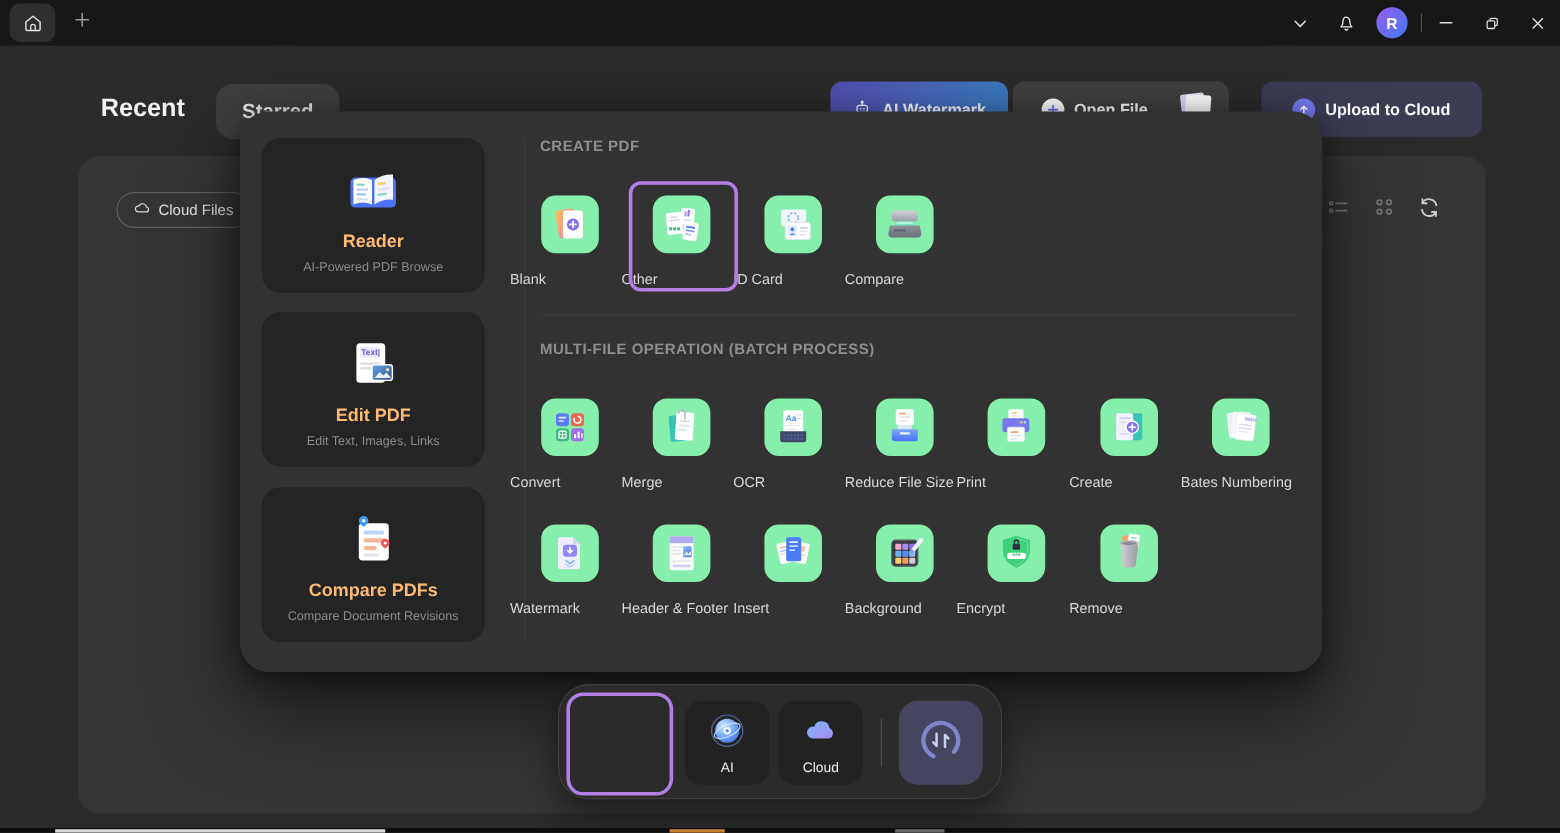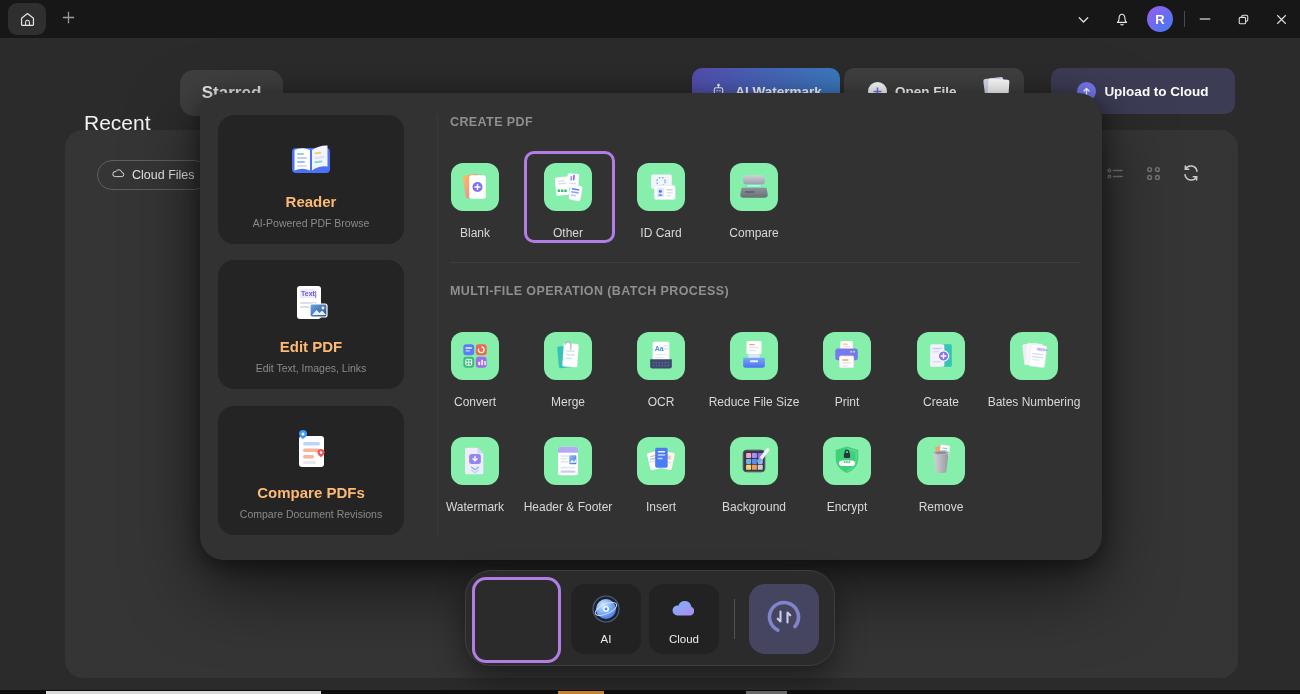--- a/index.html
+++ b/index.html
@@ -9,21 +9,21 @@
 
   
   .titlebar { left:0; top:0; width:1300px; height:38px; background:#171717; z-index:30; }
   .home-tab { left:8px; top:3px; width:38px; height:32px; background:#2f2f2f; border-radius:9px; display:flex; align-items:center; justify-content:center; }
   .new-tab { left:58px; top:9px; width:20px; height:20px; display:flex; align-items:center; justify-content:center; }
   .tb-ico { width:20px; height:20px; display:flex; align-items:center; justify-content:center; }
   .avatar { width:26px; height:26px; border-radius:50%; background:linear-gradient(135deg,#9a5cf0 0%,#3f7bf0 100%); color:#fff; font-size:13px; font-weight:bold; display:flex; align-items:center; justify-content:center; }
   .tb-divider { width:1px; height:16px; background:#4a4a4a; }
 
   
-  .recent-title { left:84px; top:79px; font-size:21px; font-weight:normal; color:#f2f2f2; z-index:2;margin-top:32px; }
+  .recent-title { left:84px; top:79px; font-size:21px; font-weight:bold; color:#f2f2f2; z-index:2; }
   .starred-tab { left:180px; top:70px; width:103px; height:46px; background:#3f3f3f; border-radius:14px; display:flex; align-items:center; justify-content:center; color:#e9e9e9; font-size:17px; font-weight:bold; z-index:2; }
   .hbtn { top:68px; height:46px; border-radius:10px; display:flex; align-items:center; justify-content:center; gap:8px; color:#fff; font-size:13.5px; font-weight:bold; z-index:2; }
   .btn-ai { left:692px; width:148px; background:linear-gradient(100deg,#544fb0 0%,#3a7cc2 100%); }
   .btn-open { left:844px; width:180px; background:#404040; justify-content:flex-start; padding-left:24px; }
   .btn-upload { left:1051px; width:184px; background:#3c3c55; }
   .circle-ico { width:19px; height:19px; border-radius:50%; display:flex; align-items:center; justify-content:center; flex:none; }
 
   
   .main-panel { left:65px; top:130px; width:1173px; height:548px; background:#353535; border-radius:18px; z-index:1; }
   .cloud-pill { left:32px; top:30px; height:30px; padding:0 13px; border:1px solid #5f5f5f; border-radius:15px; display:flex; align-items:center; gap:6px; color:#e2e2e2; font-size:12.5px; }
@@ -31,21 +31,21 @@
 
   
   .popup { left:200px; top:93px; width:902px; height:467px; background:#323232; border-radius:24px; box-shadow:0 28px 70px rgba(0,0,0,.55), 0 6px 22px rgba(0,0,0,.45); z-index:10; }
   .popup-vdiv { left:237px; top:22px; width:1px; height:420px; background:#3a3a3a; }
   .lcard { left:18px; width:186px; height:129px; background:#242424; border-radius:16px; text-align:center; }
   .lcard-icon { margin:17px auto 0; width:56px; height:56px; }
   .lcard-title { margin-top:5px; font-size:15px; font-weight:bold; color:#fdba74; }
   .lcard-sub { margin-top:7px; font-size:10.5px; color:#8a8a8a; }
   .sec-header { left:250px; font-size:12.5px; font-weight:bold; letter-spacing:.4px; color:#8f8f8f; }
   .sec-div { left:250px; top:169px; width:630px; height:1px; background:#3e3e3e; }
-  .gitem { width:100px; text-align:center; cursor:pointer; }
+  .gitem { width:100px; text-align:left; cursor:pointer; }
   .gtile { width:48px; height:48px; margin:0 auto; background:#86efac; border-radius:12px; display:flex; align-items:center; justify-content:center; }
   .glabel { margin-top:15px; font-size:12px; color:#d8d8d8; white-space:nowrap; }
   .hl-box { border:3px solid #b27ee6; border-radius:10px; z-index:12; pointer-events:none; }
 
   
   .dock { left:465px; top:570px; width:370px; height:96px; background:#2b2b2b; border:1px solid #3e3e3e; border-radius:26px; box-shadow:0 12px 30px rgba(0,0,0,.45); z-index:15; }
   .dtile { top:13px; width:70px; height:70px; background:#222222; border-radius:14px; display:flex; flex-direction:column; align-items:center; justify-content:center; gap:4px; cursor:pointer; }
   .dlabel { font-size:11.5px; color:#ececec; }
   .dock-div { left:268px; top:28px; width:1px; height:40px; background:#525252; }
   .sync-tile { left:283px; top:13px; width:70px; height:70px; background:#45455f; border-radius:16px; display:flex; align-items:center; justify-content:center; }

